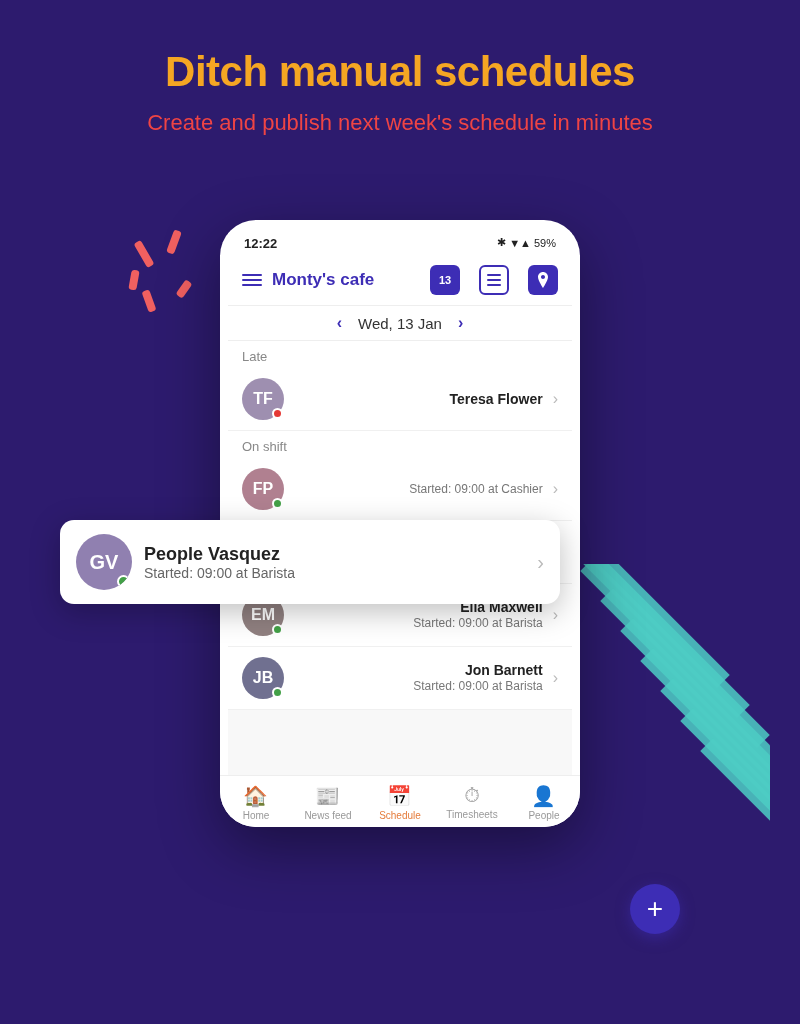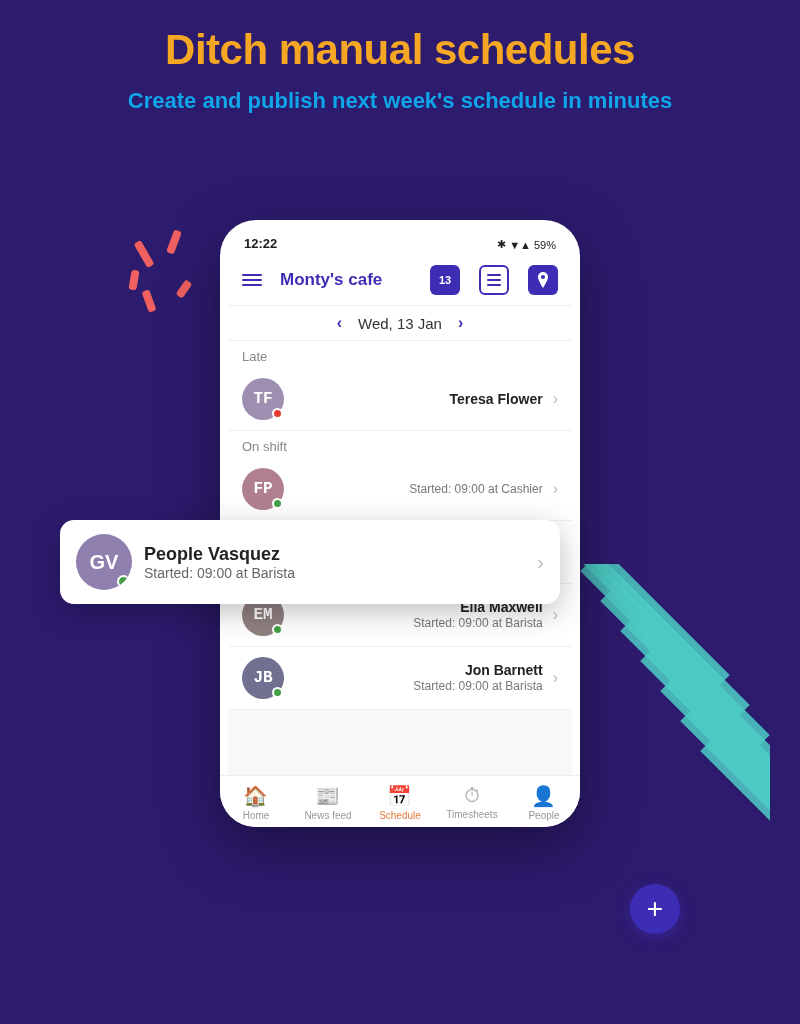--- a/index.html
+++ b/index.html
@@ -15,37 +15,37 @@
       position: absolute;
       width: 250px;
       height: 18px;
       background-color: #4ecdc4;
       transform: rotate(45deg);
       opacity: 0.85;
     }
 
     .header-section {
       text-align: center;
-      padding: 26px 60px 20px;
+      padding: 48px 60px 20px;
       position: relative;
       z-index: 2;
     }
 
     .main-title {
       font-size: 42px;
       font-weight: 800;
       color: #f5a623;
       margin-bottom: 14px;
       letter-spacing: -0.5px;
     }
 
     .subtitle {
       font-size: 22px;
-      color: #0ea5e9;
-      font-weight: 700;
+      color: #ef4444;
+      font-weight: 400;
       letter-spacing: 0;
     }
 
     
     .sparkle-container {
       position: absolute;
       left: 130px;
       top: 230px;
       z-index: 3;
     }
@@ -70,21 +70,21 @@
       border-radius: 36px;
       padding: 12px 8px;
       box-shadow: 0 20px 60px rgba(0,0,0,0.4);
       position: relative;
       overflow: hidden;
     }
 
     .phone-notch-area {
       display: flex;
       justify-content: space-between;
-      align-items: flex-end;
+      align-items: flex-start;
       padding: 4px 16px 4px 16px;
       background: #fff;
     }
 
     .phone-time {
       font-size: 13px;
       font-weight: 600;
       color: #222;
     }
 
@@ -108,21 +108,21 @@
       display: flex;
       align-items: center;
       justify-content: space-between;
       padding: 10px 14px;
       border-bottom: 1px solid #eee;
     }
 
     .app-header-left {
       display: flex;
       align-items: center;
-      gap: 18px;
+      gap: 10px;
     }
 
     .hamburger-icon {
       width: 20px;
       display: flex;
       flex-direction: column;
       gap: 3px;
     }
     .hamburger-icon span {
       display: block;
@@ -213,21 +213,20 @@
 
     .avatar-circle {
       width: 42px;
       height: 42px;
       border-radius: 50%;
       overflow: hidden;
       background: #ccc;
       display: flex;
       align-items: center;
       justify-content: flex-start;
-      font-family: Liberation Mono, monospace;
     }
 
     .status-dot {
       position: absolute;
       bottom: 1px;
       right: 1px;
       width: 11px;
       height: 11px;
       border-radius: 50%;
       border: 2px solid #fff;

